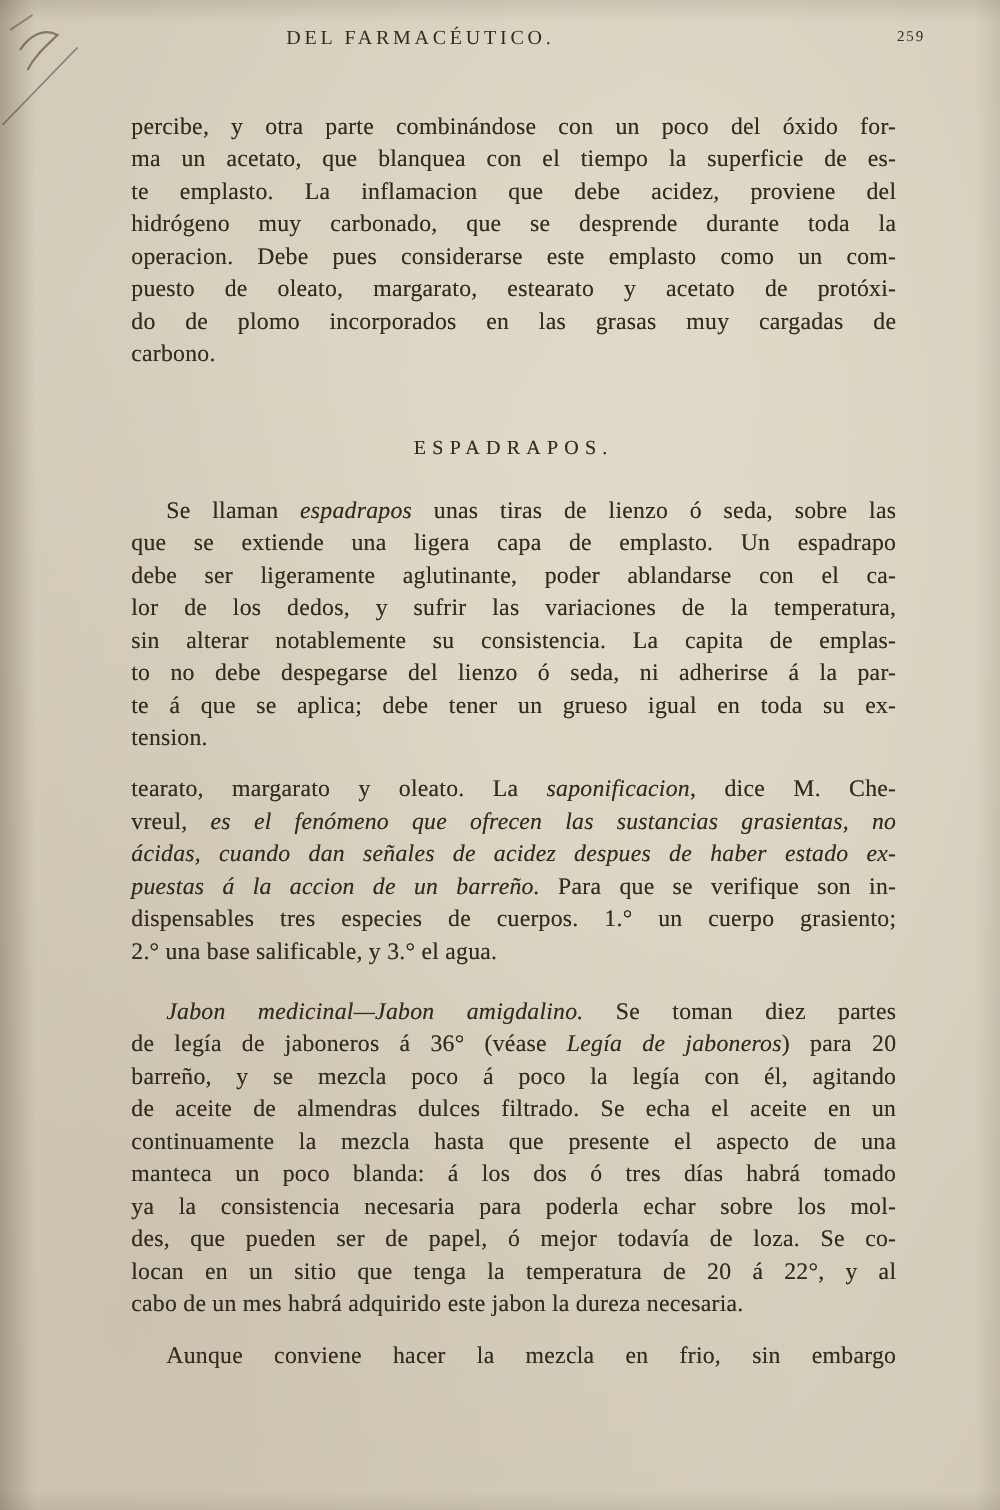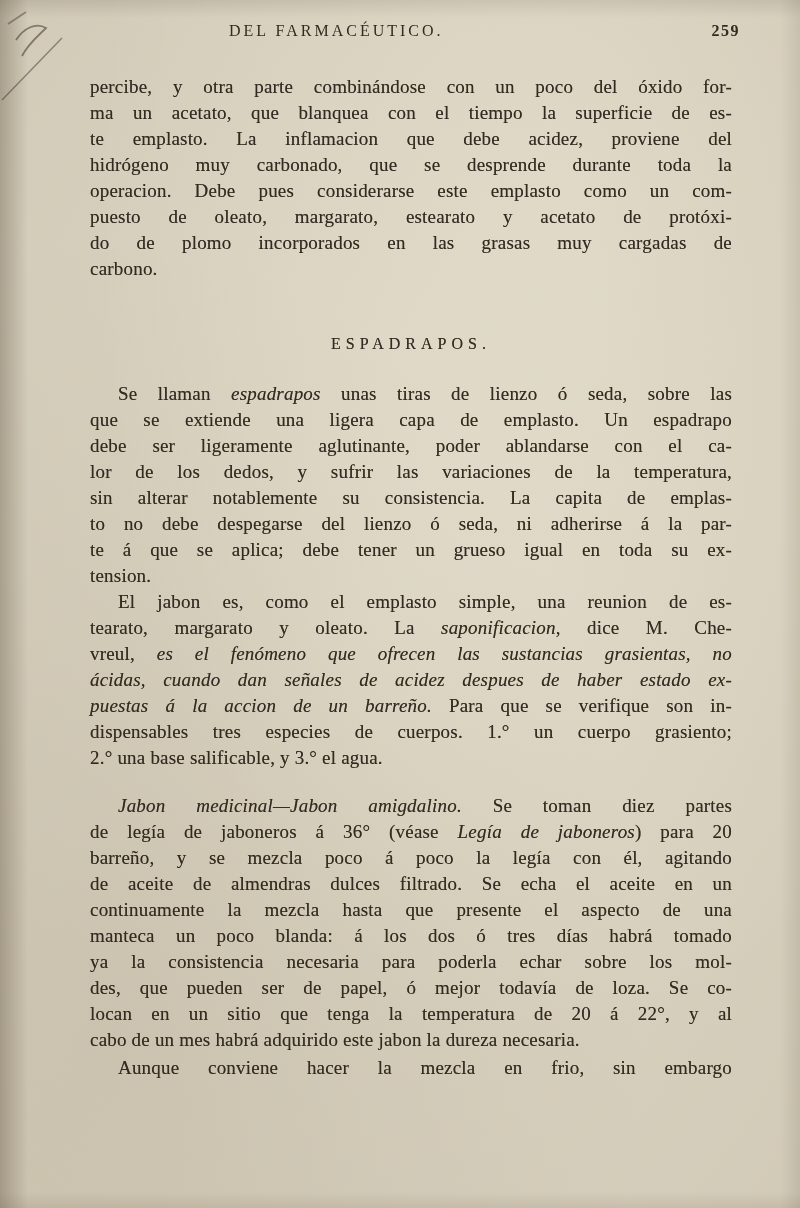--- a/index.html
+++ b/index.html
@@ -20,35 +20,35 @@
       linear-gradient(180deg, rgba(66,54,36,0.14), rgba(66,54,36,0) 18px),
       linear-gradient(0deg, rgba(66,54,36,0.10), rgba(66,54,36,0) 16px);
     color: #332b21;
   }
   .corner-mark { position: absolute; top: 0; left: 0; pointer-events: none; }
   .header { position: absolute; top: 22px; left: 90px; right: 60px; height: 22px; }
   .running-title {
     position: absolute; left: 126px; top: 0;
     font-size: 16px; letter-spacing: 3px; white-space: nowrap; margin-left: 13px;
   }
-  .page-number { position: absolute; right: 0; top: 0; font-size: 16px; letter-spacing: 1.5px; font-weight: bold; }
+  .page-number { position: absolute; right: 0; top: 0; font-size: 12px; letter-spacing: 1.5px; }
   .text-block {
     position: absolute; top: 74px; left: 90px; width: 642px;
     font-size: 19px; line-height: 26px;
     text-shadow: 0 0 0.5px rgba(51,43,33,0.55);
   }
   .line { text-align: justify; text-align-last: justify; letter-spacing: 0.2px; }
   .line.last { text-align: left; text-align-last: left; }
   .line.indent { text-indent: 28px; }
   .seg.italic { font-style: italic; }
   .section-heading {
     margin: 52px 0 28px; text-align: center;
     font-size: 16px; letter-spacing: 5px; line-height: 19px;
   }
-  .paragraph { margin: 0; }
+  .paragraph { margin: 15px; }
 </style>
 </head>
 <body>
 
 <div class="page" style="background-color: rgb(217, 210, 192); color: rgb(51, 43, 33);">
   <svg class="corner-mark" width="120" height="130" viewBox="0 0 120 130">
     <path d="M2,100 L62,38" stroke="rgba(62,52,44,0.5)" stroke-width="1.4" fill="none"></path>
     <path d="M16,40 C 24,28 36,22 46,28 C 38,36 28,44 22,56" stroke="rgba(62,52,44,0.55)" stroke-width="1.8" fill="none"></path>
     <path d="M8,24 L26,12" stroke="rgba(62,52,44,0.45)" stroke-width="1.6" fill="none"></path>
   </svg>
@@ -74,21 +74,20 @@
         <div class="line indent"><span class="seg">Se llaman </span><span class="seg italic">espadrapos</span><span class="seg"> unas tiras de lienzo ó seda, sobre las</span></div>
         <div class="line"><span class="seg">que se extiende una ligera capa de emplasto. Un espadrapo</span></div>
         <div class="line"><span class="seg">debe ser ligeramente aglutinante, poder ablandarse con el ca-</span></div>
         <div class="line"><span class="seg">lor de los dedos, y sufrir las variaciones de la temperatura,</span></div>
         <div class="line"><span class="seg">sin alterar notablemente su consistencia. La capita de emplas-</span></div>
         <div class="line"><span class="seg">to no debe despegarse del lienzo ó seda, ni adherirse á la par-</span></div>
         <div class="line"><span class="seg">te á que se aplica; debe tener un grueso igual en toda su ex-</span></div>
         <div class="line last"><span class="seg">tension.</span></div>
       </div>
       <div class="paragraph">
-        <div class="line indent"><span class="seg">El jabon es, como el emplasto simple, una reunion de es-</span></div>
         <div class="line"><span class="seg">tearato, margarato y oleato. La </span><span class="seg italic">saponificacion</span><span class="seg">, dice M. Che-</span></div>
         <div class="line"><span class="seg">vreul, </span><span class="seg italic">es el fenómeno que ofrecen las sustancias grasientas, no</span></div>
         <div class="line"><span class="seg italic">ácidas, cuando dan señales de acidez despues de haber estado ex-</span></div>
         <div class="line"><span class="seg italic">puestas á la accion de un barreño.</span><span class="seg"> Para que se verifique son in-</span></div>
         <div class="line"><span class="seg">dispensables tres especies de cuerpos. 1.° un cuerpo grasiento;</span></div>
         <div class="line last"><span class="seg">2.° una base salificable, y 3.° el agua.</span></div>
       </div>
       <div class="paragraph" style="margin-top: 22px;">
         <div class="line indent"><span class="seg italic">Jabon medicinal—Jabon amigdalino.</span><span class="seg"> Se toman diez partes</span></div>
         <div class="line"><span class="seg">de legía de jaboneros á 36° (véase </span><span class="seg italic">Legía de jaboneros</span><span class="seg">) para 20</span></div>

